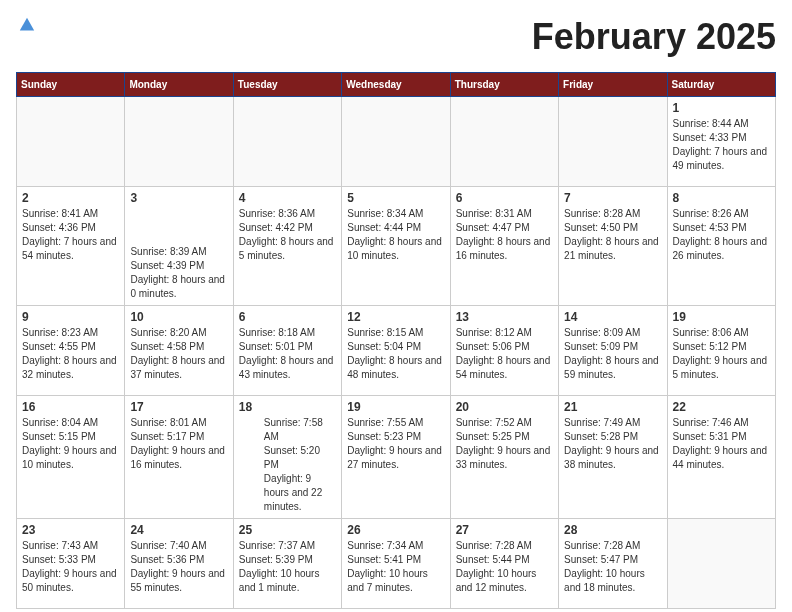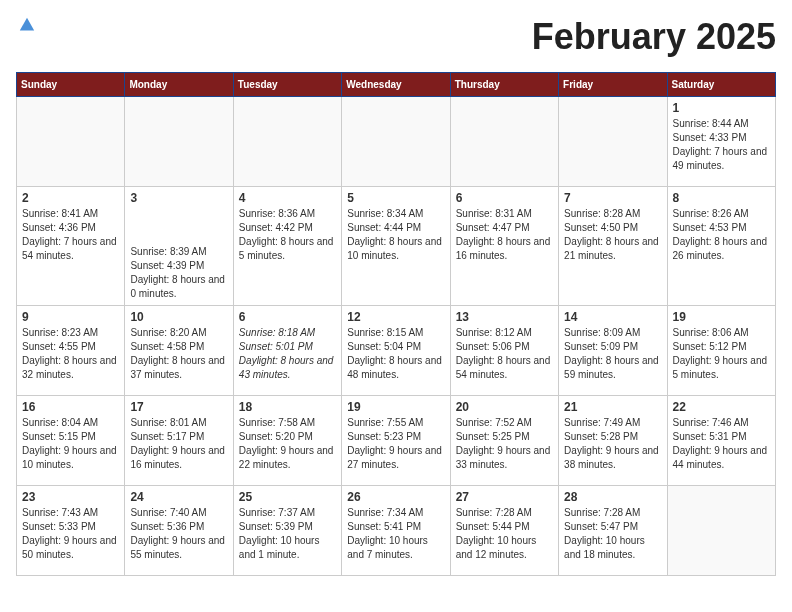--- a/index.html
+++ b/index.html
@@ -183,21 +183,21 @@
 Daylight: 8 hours and 32 minutes.</div>
         </td>
         <td>
           <span class="day-number">10</span>
           <div class="day-info" style="white-space: pre-line;">Sunrise: 8:20 AM
 Sunset: 4:58 PM
 Daylight: 8 hours and 37 minutes.</div>
         </td>
         <td>
           <span class="day-number">6</span>
-          <div class="day-info" style="white-space: pre-line; font-style: italic;">Sunrise: 8:18 AM
+          <div class="day-info" style="white-space: pre-line;">Sunrise: 8:18 AM
 Sunset: 5:01 PM
 Daylight: 8 hours and 43 minutes.</div>
         </td>
         <td>
           <span class="day-number">12</span>
           <div class="day-info" style="white-space: pre-line;">Sunrise: 8:15 AM
 Sunset: 5:04 PM
 Daylight: 8 hours and 48 minutes.</div>
         </td>
         <td>
@@ -227,21 +227,21 @@
 Daylight: 9 hours and 10 minutes.</div>
         </td>
         <td>
           <span class="day-number">17</span>
           <div class="day-info" style="white-space: pre-line;">Sunrise: 8:01 AM
 Sunset: 5:17 PM
 Daylight: 9 hours and 16 minutes.</div>
         </td>
         <td>
           <span class="day-number">18</span>
-          <div class="day-info" style="white-space: pre-line;">Sunrise: 7:58 AM
+          <div class="day-info" style="white-space: pre-line; margin-left: 25px;">Sunrise: 7:58 AM
 Sunset: 5:20 PM
 Daylight: 9 hours and 22 minutes.</div>
         </td>
         <td>
           <span class="day-number">19</span>
           <div class="day-info" style="white-space: pre-line;">Sunrise: 7:55 AM
 Sunset: 5:23 PM
 Daylight: 9 hours and 27 minutes.</div>
         </td>
         <td>

